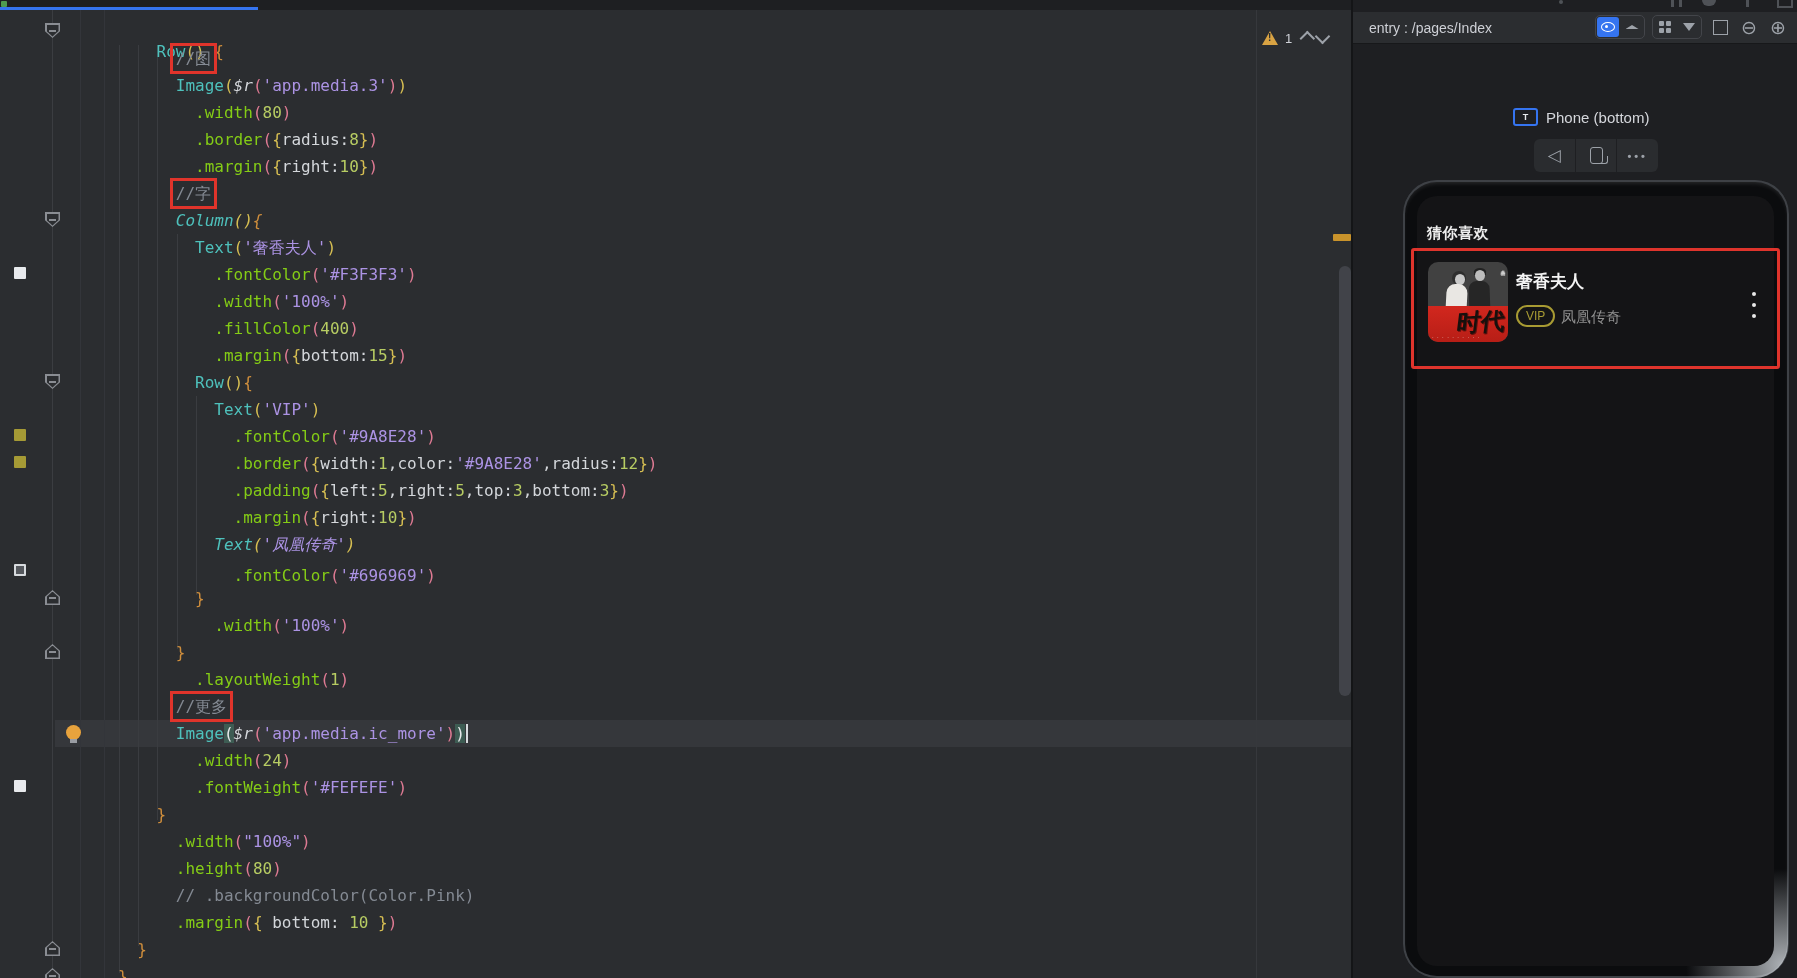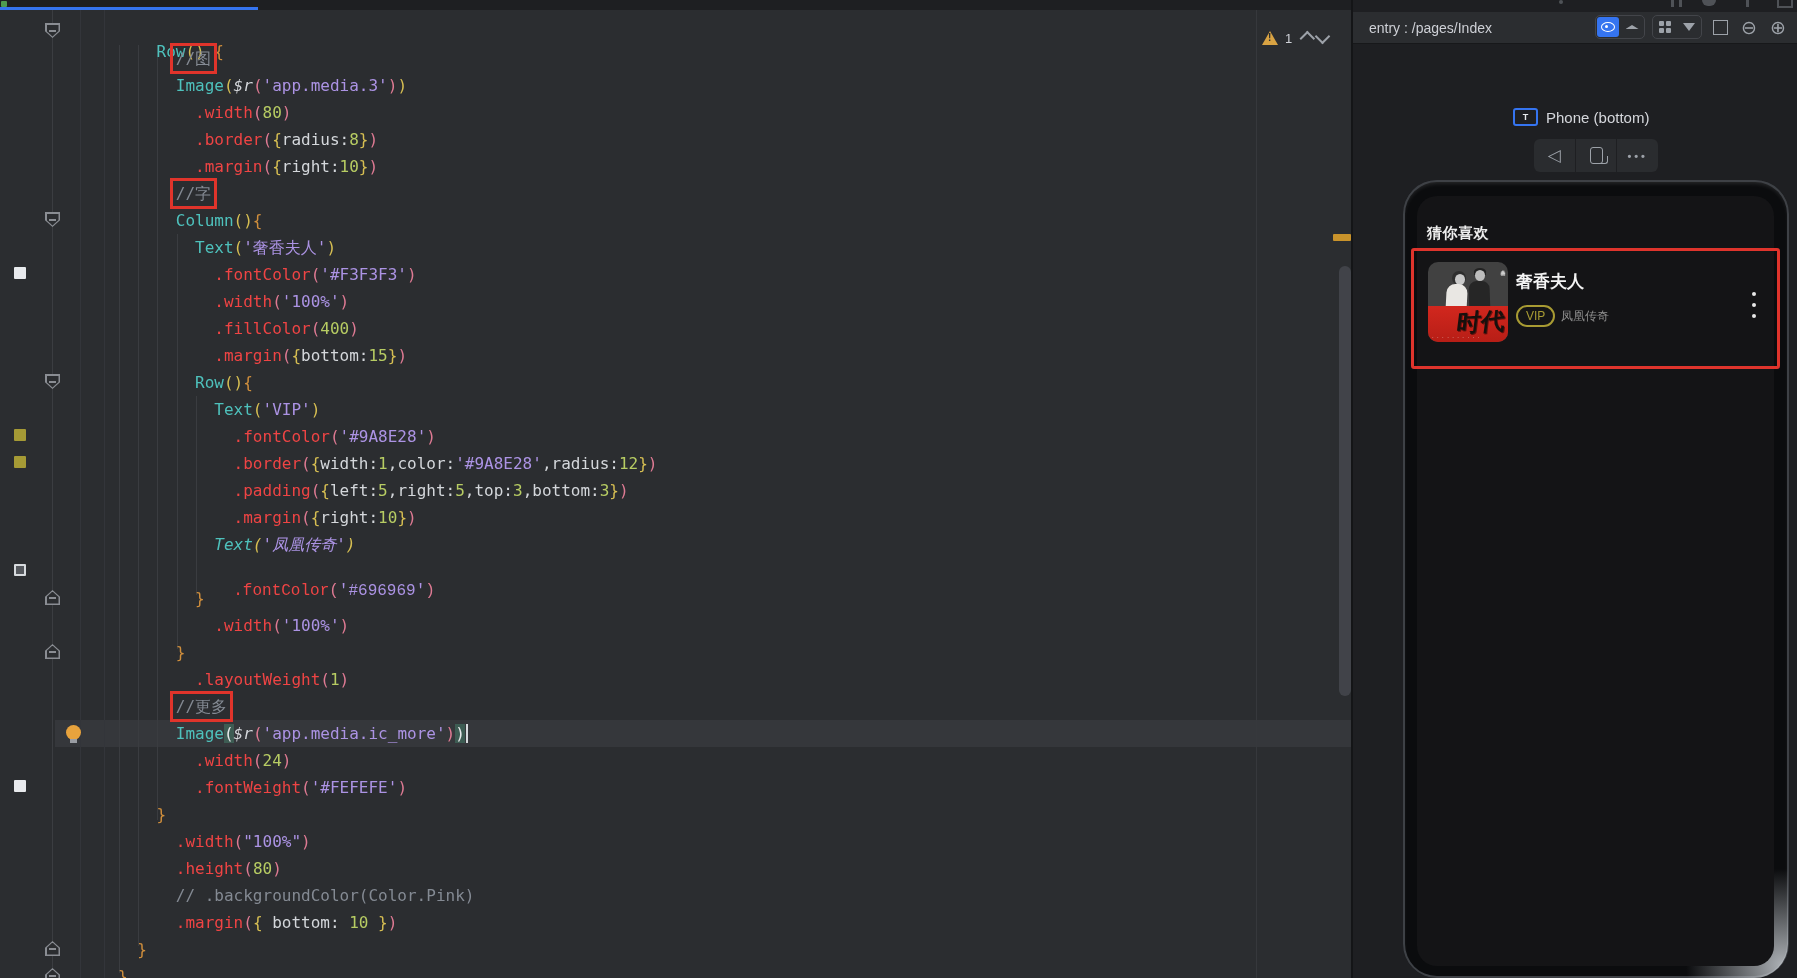--- a/index.html
+++ b/index.html
@@ -21,21 +21,21 @@
   #margin-guide{left:1256px;top:0;width:1px;height:968px;background:#36383C;}
 
   .indent-guide{width:1px;background:#3A3C40;}
 
   #current-line{left:55px;width:1296px;height:27px;background:#35373B;}
 
   #code{left:0;top:0;}
   .code-line{position:absolute;left:118px;height:27px;line-height:27px;white-space:pre;
     font-family:"DejaVu Sans Mono","Liberation Mono",monospace;font-size:16px;color:#C8CBD0;}
   .tk-k{color:#4EC1BC;}
-  .tk-m{color:#ef4444;}
+  .tk-m{color:#84cc16;}
   .tk-p{color:#D4D7DB;}
   .tk-n{color:#B7CC63;}
   .tk-s{color:#AC93E4;}
   .tk-c{color:#848A93;}
   .tk-o{color:#CF8E3C;}
   .tk-y{color:#D6BE52;}
   .tk-r{color:#DE7A93;}
   .tk-d{color:#D4D7DB;font-style:italic;}
   .tk-hl{background:#3D5C53;color:#E6E8EA;}
   .redbox{outline:3px solid #E0342B;outline-offset:3px;}
@@ -127,21 +127,21 @@
   .m-body{position:absolute;left:41px;top:19px;width:21px;height:37px;border-radius:8px 8px 3px 3px;
     background:#262626;transform:rotate(-2deg);}
   #art-vtext{position:absolute;right:2px;top:4px;writing-mode:vertical-rl;font-size:5px;color:#E4E4E4;opacity:.9;}
   #art-red{position:absolute;left:0;right:0;bottom:0;height:36px;background:linear-gradient(#D2271E,#B71E16);}
   #art-callig{position:absolute;right:3px;bottom:4px;font-size:24px;font-weight:bold;color:#17100D;
     transform:skewX(-10deg) rotate(-3deg);font-family:"DejaVu Serif","Liberation Serif",serif;text-shadow:1px 1px 0 rgba(0,0,0,.5);}
   #art-fineprint{position:absolute;left:4px;bottom:2px;font-size:5px;color:#F2E9E4;letter-spacing:1px;}
   #card-title{left:1516px;top:270px;font-size:17px;font-weight:600;color:#F3F3F3;}
   #vip-badge{left:1516px;top:305px;padding:2px 8px;border:2px solid #A89B33;border-radius:12px;
     font-size:12px;color:#A89B33;}
-  #card-artist{left:1561px;top:308px;font-size:12px;color:#8F8F8F;}
+  #card-artist{left:1561px;top:308px;font-size:15px;color:#8F8F8F;}
   .vdot{position:absolute;left:1752px;width:4px;height:4px;border-radius:50%;background:#E8E8E8;}
 </style>
 </head>
 <body>
 
 <div id="editor" class="abs">
   <div id="current-line" class="abs" style="top: 710px;"></div>
 
   <div id="gutter-line-main" class="abs gutter-line"></div>
   <div id="gutter-line-2" class="abs gutter-line"></div>
@@ -156,34 +156,34 @@
   <div id="margin-guide" class="abs"></div>
 
   <div id="code" class="abs">
       <div class="code-line" style="top: 8px; margin-top: 20px;">    <span class="tk-k">Row</span><span class="tk-y">()</span><span class="tk-p"> </span><span class="tk-o">{</span></div>
       <div class="code-line" style="top: 35px;">      <span class="tk-c redbox">//图</span></div>
       <div class="code-line" style="top: 62px;">      <span class="tk-k">Image</span><span class="tk-y">(</span><span class="tk-d">$r</span><span class="tk-r">(</span><span class="tk-s">'app.media.3'</span><span class="tk-r">)</span><span class="tk-y">)</span></div>
       <div class="code-line" style="top: 89px;">        <span class="tk-m">.width</span><span class="tk-r">(</span><span class="tk-n">80</span><span class="tk-r">)</span></div>
       <div class="code-line" style="top: 116px;">        <span class="tk-m">.border</span><span class="tk-r">(</span><span class="tk-y">{</span><span class="tk-p">radius:</span><span class="tk-n">8</span><span class="tk-y">}</span><span class="tk-r">)</span></div>
       <div class="code-line" style="top: 143px;">        <span class="tk-m">.margin</span><span class="tk-r">(</span><span class="tk-y">{</span><span class="tk-p">right:</span><span class="tk-n">10</span><span class="tk-y">}</span><span class="tk-r">)</span></div>
       <div class="code-line" style="top: 170px;">      <span class="tk-c redbox">//字</span></div>
-      <div class="code-line" style="top: 197px;">      <span class="tk-k">Column</span><span class="tk-y">()</span><span class="tk-o">{</span></div>
+      <div class="code-line" style="top: 197px; font-style: italic;">      <span class="tk-k">Column</span><span class="tk-y">()</span><span class="tk-o">{</span></div>
       <div class="code-line" style="top: 224px;">        <span class="tk-k">Text</span><span class="tk-y">(</span><span class="tk-s">'奢香夫人'</span><span class="tk-y">)</span></div>
       <div class="code-line" style="top: 251px;">          <span class="tk-m">.fontColor</span><span class="tk-r">(</span><span class="tk-s">'#F3F3F3'</span><span class="tk-r">)</span></div>
       <div class="code-line" style="top: 278px;">          <span class="tk-m">.width</span><span class="tk-r">(</span><span class="tk-s">'100%'</span><span class="tk-r">)</span></div>
       <div class="code-line" style="top: 305px;">          <span class="tk-m">.fillColor</span><span class="tk-r">(</span><span class="tk-n">400</span><span class="tk-r">)</span></div>
       <div class="code-line" style="top: 332px;">          <span class="tk-m">.margin</span><span class="tk-r">(</span><span class="tk-y">{</span><span class="tk-p">bottom:</span><span class="tk-n">15</span><span class="tk-y">}</span><span class="tk-r">)</span></div>
       <div class="code-line" style="top: 359px;">        <span class="tk-k">Row</span><span class="tk-y">()</span><span class="tk-o">{</span></div>
       <div class="code-line" style="top: 386px;">          <span class="tk-k">Text</span><span class="tk-y">(</span><span class="tk-s">'VIP'</span><span class="tk-y">)</span></div>
       <div class="code-line" style="top: 413px;">            <span class="tk-m">.fontColor</span><span class="tk-r">(</span><span class="tk-s">'#9A8E28'</span><span class="tk-r">)</span></div>
       <div class="code-line" style="top: 440px;">            <span class="tk-m">.border</span><span class="tk-r">(</span><span class="tk-y">{</span><span class="tk-p">width:</span><span class="tk-n">1</span><span class="tk-p">,color:</span><span class="tk-s">'#9A8E28'</span><span class="tk-p">,radius:</span><span class="tk-n">12</span><span class="tk-y">}</span><span class="tk-r">)</span></div>
       <div class="code-line" style="top: 467px;">            <span class="tk-m">.padding</span><span class="tk-r">(</span><span class="tk-y">{</span><span class="tk-p">left:</span><span class="tk-n">5</span><span class="tk-p">,right:</span><span class="tk-n">5</span><span class="tk-p">,top:</span><span class="tk-n">3</span><span class="tk-p">,bottom:</span><span class="tk-n">3</span><span class="tk-y">}</span><span class="tk-r">)</span></div>
       <div class="code-line" style="top: 494px;">            <span class="tk-m">.margin</span><span class="tk-r">(</span><span class="tk-y">{</span><span class="tk-p">right:</span><span class="tk-n">10</span><span class="tk-y">}</span><span class="tk-r">)</span></div>
       <div class="code-line" style="top: 521px; font-style: italic;">          <span class="tk-k">Text</span><span class="tk-y">(</span><span class="tk-s">'凤凰传奇'</span><span class="tk-y">)</span></div>
-      <div class="code-line" style="top: 568px; font-family: Liberation Mono, monospace;">            <span class="tk-m">.fontColor</span><span class="tk-r">(</span><span class="tk-s">'#696969'</span><span class="tk-r">)</span></div>
+      <div class="code-line" style="top: 552px;">            <span class="tk-m">.fontColor</span><span class="tk-r">(</span><span class="tk-s">'#696969'</span><span class="tk-r">)</span></div>
       <div class="code-line" style="top: 575px;">        <span class="tk-o">}</span></div>
       <div class="code-line" style="top: 602px;">          <span class="tk-m">.width</span><span class="tk-r">(</span><span class="tk-s">'100%'</span><span class="tk-r">)</span></div>
       <div class="code-line" style="top: 629px;">      <span class="tk-o">}</span></div>
       <div class="code-line" style="top: 656px;">        <span class="tk-m">.layoutWeight</span><span class="tk-r">(</span><span class="tk-n">1</span><span class="tk-r">)</span></div>
       <div class="code-line" style="top: 683px;">      <span class="tk-c redbox">//更多</span></div>
       <div class="code-line" style="top: 710px;">      <span class="tk-k">Image</span><span class="tk-y tk-hl">(</span><span class="tk-d">$r</span><span class="tk-r">(</span><span class="tk-s">'app.media.ic_more'</span><span class="tk-r">)</span><span class="tk-y tk-hl">)</span><span class="caret"></span></div>
       <div class="code-line" style="top: 737px;">        <span class="tk-m">.width</span><span class="tk-r">(</span><span class="tk-n">24</span><span class="tk-r">)</span></div>
       <div class="code-line" style="top: 764px;">        <span class="tk-m">.fontWeight</span><span class="tk-r">(</span><span class="tk-s">'#FEFEFE'</span><span class="tk-r">)</span></div>
       <div class="code-line" style="top: 791px;">    <span class="tk-o">}</span></div>
       <div class="code-line" style="top: 818px;">      <span class="tk-m">.width</span><span class="tk-r">(</span><span class="tk-s">"100%"</span><span class="tk-r">)</span></div>

